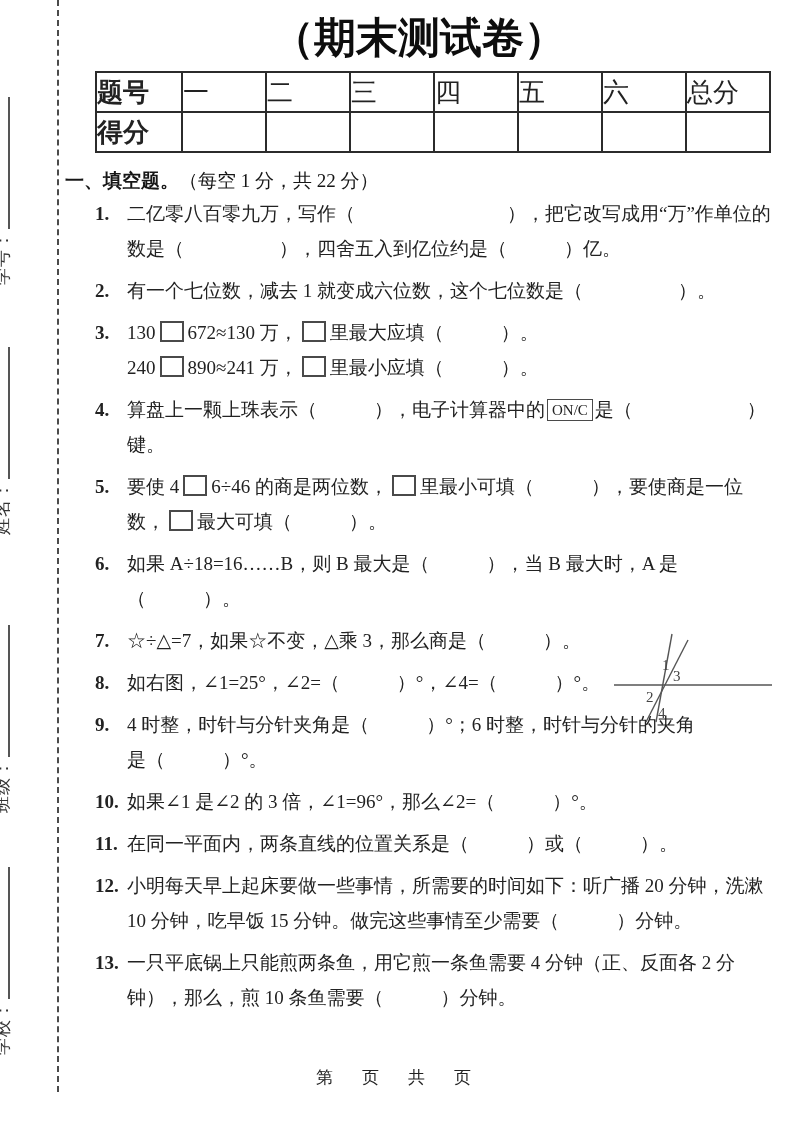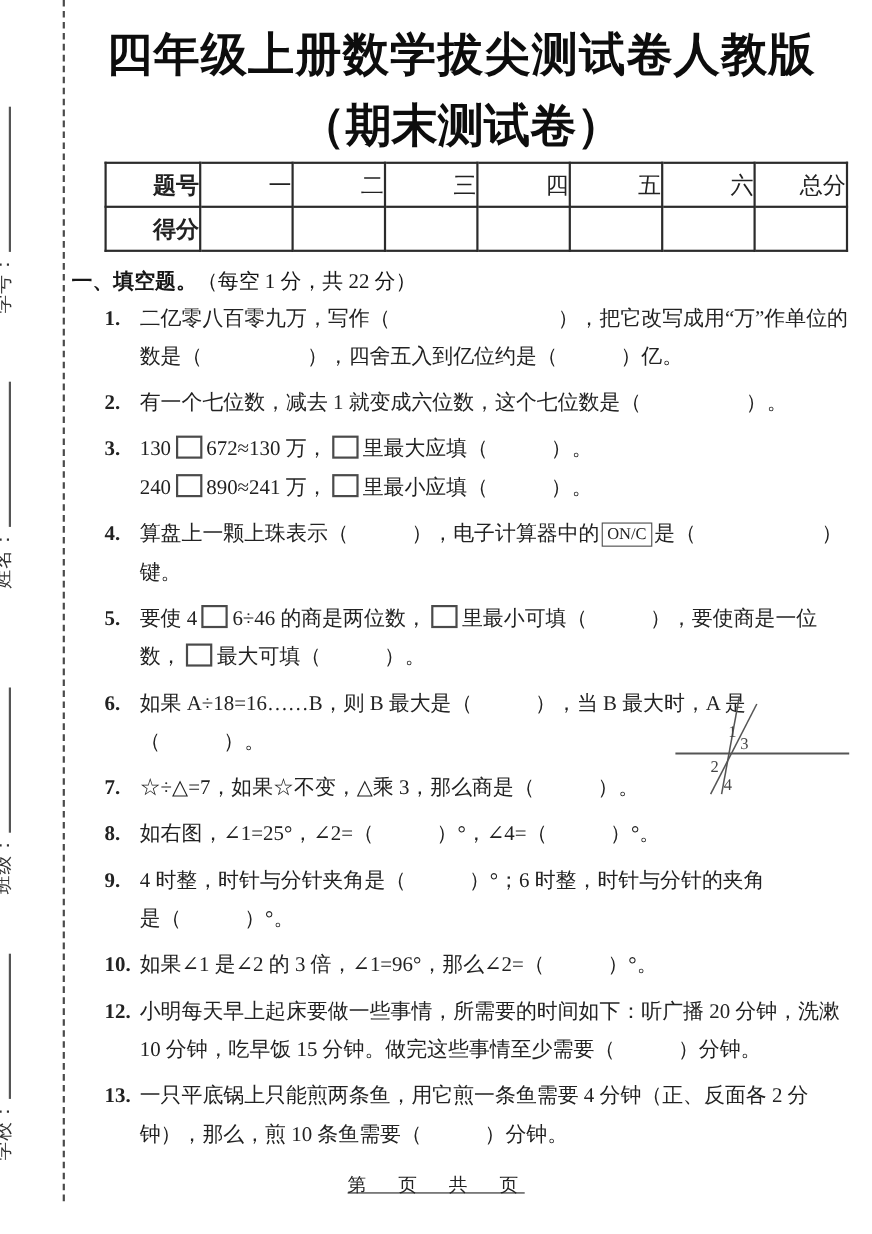--- a/index.html
+++ b/index.html
@@ -34,21 +34,21 @@
   }
   .meta-line{
     text-align:right;margin-top:14px;margin-right:2px;font-size:19px;color:#222;
     font-family:"Liberation Sans","DejaVu Sans",sans-serif;
   }
   table.score-table{
     border-collapse:collapse;margin-left:30px;margin-top:5px;
     width:676px;table-layout:fixed;
   }
   table.score-table td{
-    border:2px solid #2b2b2b;text-align:right;font-size:21px;color:#222;
+    border:2px solid #2b2b2b;text-align:left;font-size:26px;color:#222;
     height:38px;padding:0;
   }
   table.score-table td.lbl{font-weight:bold;width:84px;}
   table.score-table td.total{width:82px;border-radius:17px;}
   .sec-heading{margin-top:13px;font-size:19px;line-height:30px;color:#161616;}
   .sec-heading .sec-main{font-weight:bold;}
   .sec-heading .sec-note{font-weight:normal;margin-top:24px;}
   .q{
     display:flex;margin-left:30px;margin-bottom:7px;
     font-size:19px;line-height:35px;color:#222;
@@ -63,21 +63,20 @@
   }
   .keycap{
     display:inline-block;border:1.6px solid #4a4a4a;padding:0 4px;
     font-size:15px;line-height:20px;margin:0 2px;vertical-align:1px;
     font-family:"Liberation Serif","DejaVu Serif",serif;
   }
   .footer{
     position:absolute;left:0;top:1066px;width:100%;text-align:center;
     font-size:17px;letter-spacing:6px;color:#222;
     font-family:"Liberation Sans","DejaVu Sans",sans-serif;
-    text-decoration:underline;
   }
   .angle-figure{position:absolute;left:610px;top:628px;}
   .angle-figure text{
     font-size:15px;fill:#444;font-family:"Liberation Serif","DejaVu Serif",serif;
   }
 </style>
 </head>
 <body>
 
 <div class="fold-line"></div>
@@ -90,21 +89,20 @@
 </div>
 <div class="side-item" style="top:790px;">
   <span>班级：</span><span class="side-line"></span>
 </div>
 <div class="side-item" style="top:1032px;">
   <span>学校：</span><span class="side-line"></span>
 </div>
 
 <div class="content">
 
-  <div class="page-title">四年级上册数学拔尖测试卷人教版</div>
   <div class="page-subtitle">（期末测试卷）</div>
 
   <table class="score-table">
     <tbody>
         <tr>
       <td class="lbl">题号</td>
       <td>一</td>
       <td>二</td>
       <td>三</td>
       <td>四</td>
@@ -175,20 +173,24 @@
   <div class="q">
     <span class="qnum">9.</span>
     <span class="qtext narrow">4 时整，时针与分针夹角是（　　　）°；6 时整，时针与分针的夹角是（　　　）°。</span>
   </div>
 
   <div class="q">
     <span class="qnum">10.</span>
     <span class="qtext">如果∠1 是∠2 的 3 倍，∠1=96°，那么∠2=（　　　）°。</span>
   </div>
 
+  <div class="q">
+    <span class="qnum">11.</span>
+    <span class="qtext">在同一平面内，两条直线的位置关系是（　　　）或（　　　）。</span>
+  </div>
 
   <div class="q">
     <span class="qnum">12.</span>
     <span class="qtext">小明每天早上起床要做一些事情，所需要的时间如下：听广播 20 分钟，洗漱 10 分钟，吃早饭 15 分钟。做完这些事情至少需要（　　　）分钟。</span>
   </div>
 
   <div class="q">
     <span class="qnum">13.</span>
     <span class="qtext">一只平底锅上只能煎两条鱼，用它煎一条鱼需要 4 分钟（正、反面各 2 分钟），那么，煎 10 条鱼需要（　　　）分钟。</span>
   </div>

